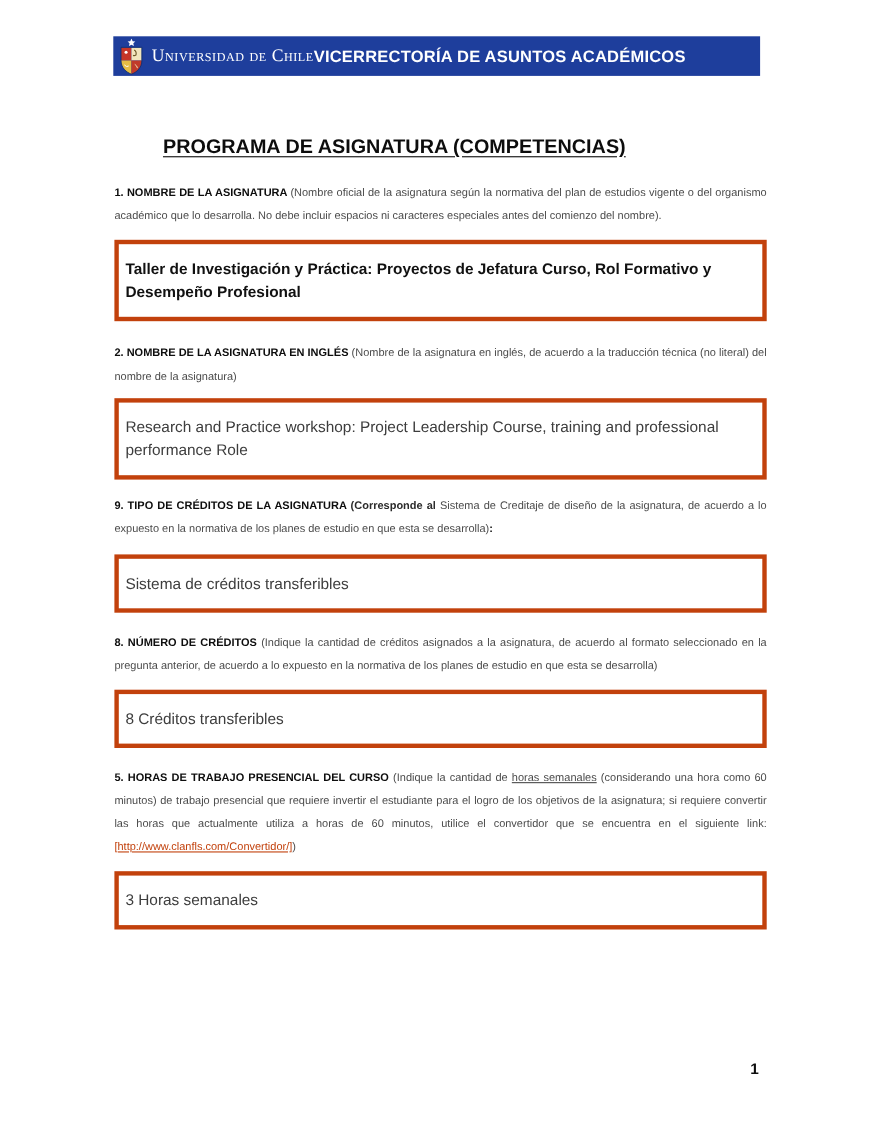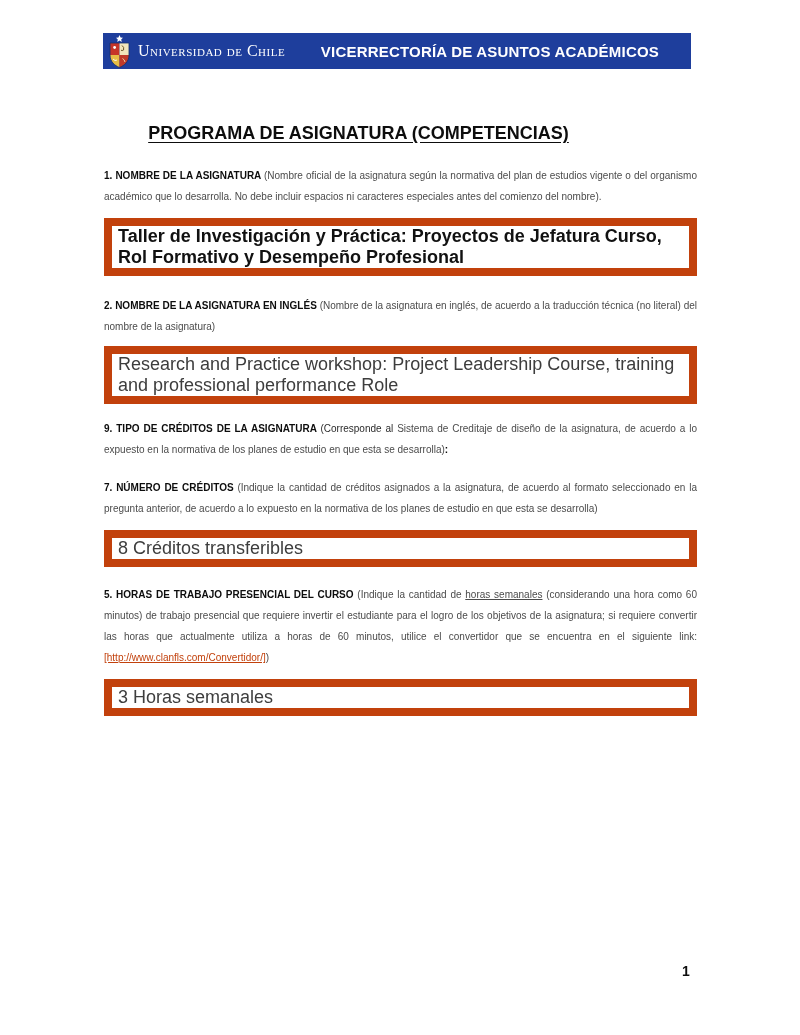--- a/index.html
+++ b/index.html
@@ -14,21 +14,21 @@
   .page { position: absolute; inset: 0; background: #fff; }
 
   
   .banner {
     position: absolute;
     left: 103px; top: 33px;
     width: 588px; height: 36px;
     background: #1e3e9c;
     display: flex;
     align-items: center;
-    justify-content: space-between;
+    justify-content: flex-start;
     padding: 0 32px 0 5px;
   }
   .banner-left { display: flex; align-items: center; gap: 7px; height: 100%; }
   .crest { display: inline-flex; align-items: center; }
   .wordmark {
     color: #ffffff;
     font-family: "Liberation Serif", serif;
     font-variant: small-caps;
     font-size: 16px;
     letter-spacing: 0.5px;
@@ -68,29 +68,29 @@
     text-align: justify;
     color: #4b4b4b;
   }
   section.qa:nth-of-type(1) p.q { margin-top: 22px; }
   section.qa:nth-of-type(2) p.q { margin-bottom: 9px; }
   section.qa:nth-of-type(3) p.q { margin-top: 14px; margin-bottom: 12px; }
   section.qa:nth-of-type(4) p.q { margin-top: 17px; }
   section.qa:nth-of-type(5) p.q { margin-top: 17px; }
 
   .t-bold { font-weight: bold; color: #0d0d0d; }
-  .t-dark { color: #2b2b2b; }
+  .t-dark { color: #2b2b2b; font-weight: bold; }
   .t-normal { color: #4b4b4b; }
   .t-underline { color: #4b4b4b; text-decoration: underline; }
   a.t-link { color: #c2410c; text-decoration: underline; cursor: pointer; }
 
   .answer-box {
-    border: 8px solid #c2410c;
-    padding: 0 6px;
-    font-size: 18px;
+    border: 4px solid #c2410c;
+    padding: 12px 6px;
+    font-size: 14px;
     line-height: 21px;
     color: #3d3d3d;
     background: #fff;
   }
   section.qa:nth-of-type(2) .answer-box { margin-bottom: 2px; }
   .answer-text.answer-bold { font-weight: bold; color: #111111; }
 
   
   .page-number {
     position: absolute;
@@ -147,24 +147,27 @@
 
   <section class="qa">
     <p class="q"><span class="t-bold">2. NOMBRE DE LA ASIGNATURA EN INGLÉS </span><span class="t-normal">(Nombre de la asignatura en inglés, de acuerdo a la traducción técnica (no literal) del nombre de la asignatura)</span></p>
     <div class="answer-box">
       <span class="answer-text">Research and Practice workshop: Project Leadership Course, training and professional performance Role</span>
     </div>
   </section>
 
   <section class="qa">
     <p class="q"><span class="t-bold">9. TIPO DE CRÉDITOS DE LA ASIGNATURA </span><span class="t-dark">(Corresponde al </span><span class="t-normal">Sistema de Creditaje de diseño de la asignatura, de acuerdo a lo expuesto en la normativa de los planes de estudio en que esta se desarrolla)</span><span class="t-bold">:</span></p>
+    <div class="answer-box">
+      <span class="answer-text">Sistema de créditos transferibles</span>
+    </div>
   </section>
 
   <section class="qa">
-    <p class="q"><span class="t-bold">7. NÚMERO DE CRÉDITOS </span><span class="t-normal">(Indique la cantidad de créditos asignados a la asignatura, de acuerdo al formato seleccionado en la pregunta anterior, de acuerdo a lo expuesto en la normativa de los planes de estudio en que esta se desarrolla)</span></p>
+    <p class="q"><span class="t-bold">8. NÚMERO DE CRÉDITOS </span><span class="t-normal">(Indique la cantidad de créditos asignados a la asignatura, de acuerdo al formato seleccionado en la pregunta anterior, de acuerdo a lo expuesto en la normativa de los planes de estudio en que esta se desarrolla)</span></p>
     <div class="answer-box">
       <span class="answer-text">8 Créditos transferibles</span>
     </div>
   </section>
 
   <section class="qa">
     <p class="q"><span class="t-bold">5. HORAS DE TRABAJO PRESENCIAL DEL CURSO </span><span class="t-normal">(Indique la cantidad de </span><span class="t-underline">horas semanales</span><span class="t-normal"> (considerando una hora como 60 minutos) de trabajo presencial que requiere invertir el estudiante para el logro de los objetivos de la asignatura; si requiere convertir las horas que actualmente utiliza a horas de 60 minutos, utilice el convertidor que se encuentra en el siguiente link: </span><a class="t-link">[http://www.clanfls.com/Convertidor/]</a><span class="t-normal">)</span></p>
     <div class="answer-box">
       <span class="answer-text">3 Horas semanales</span>
     </div>

